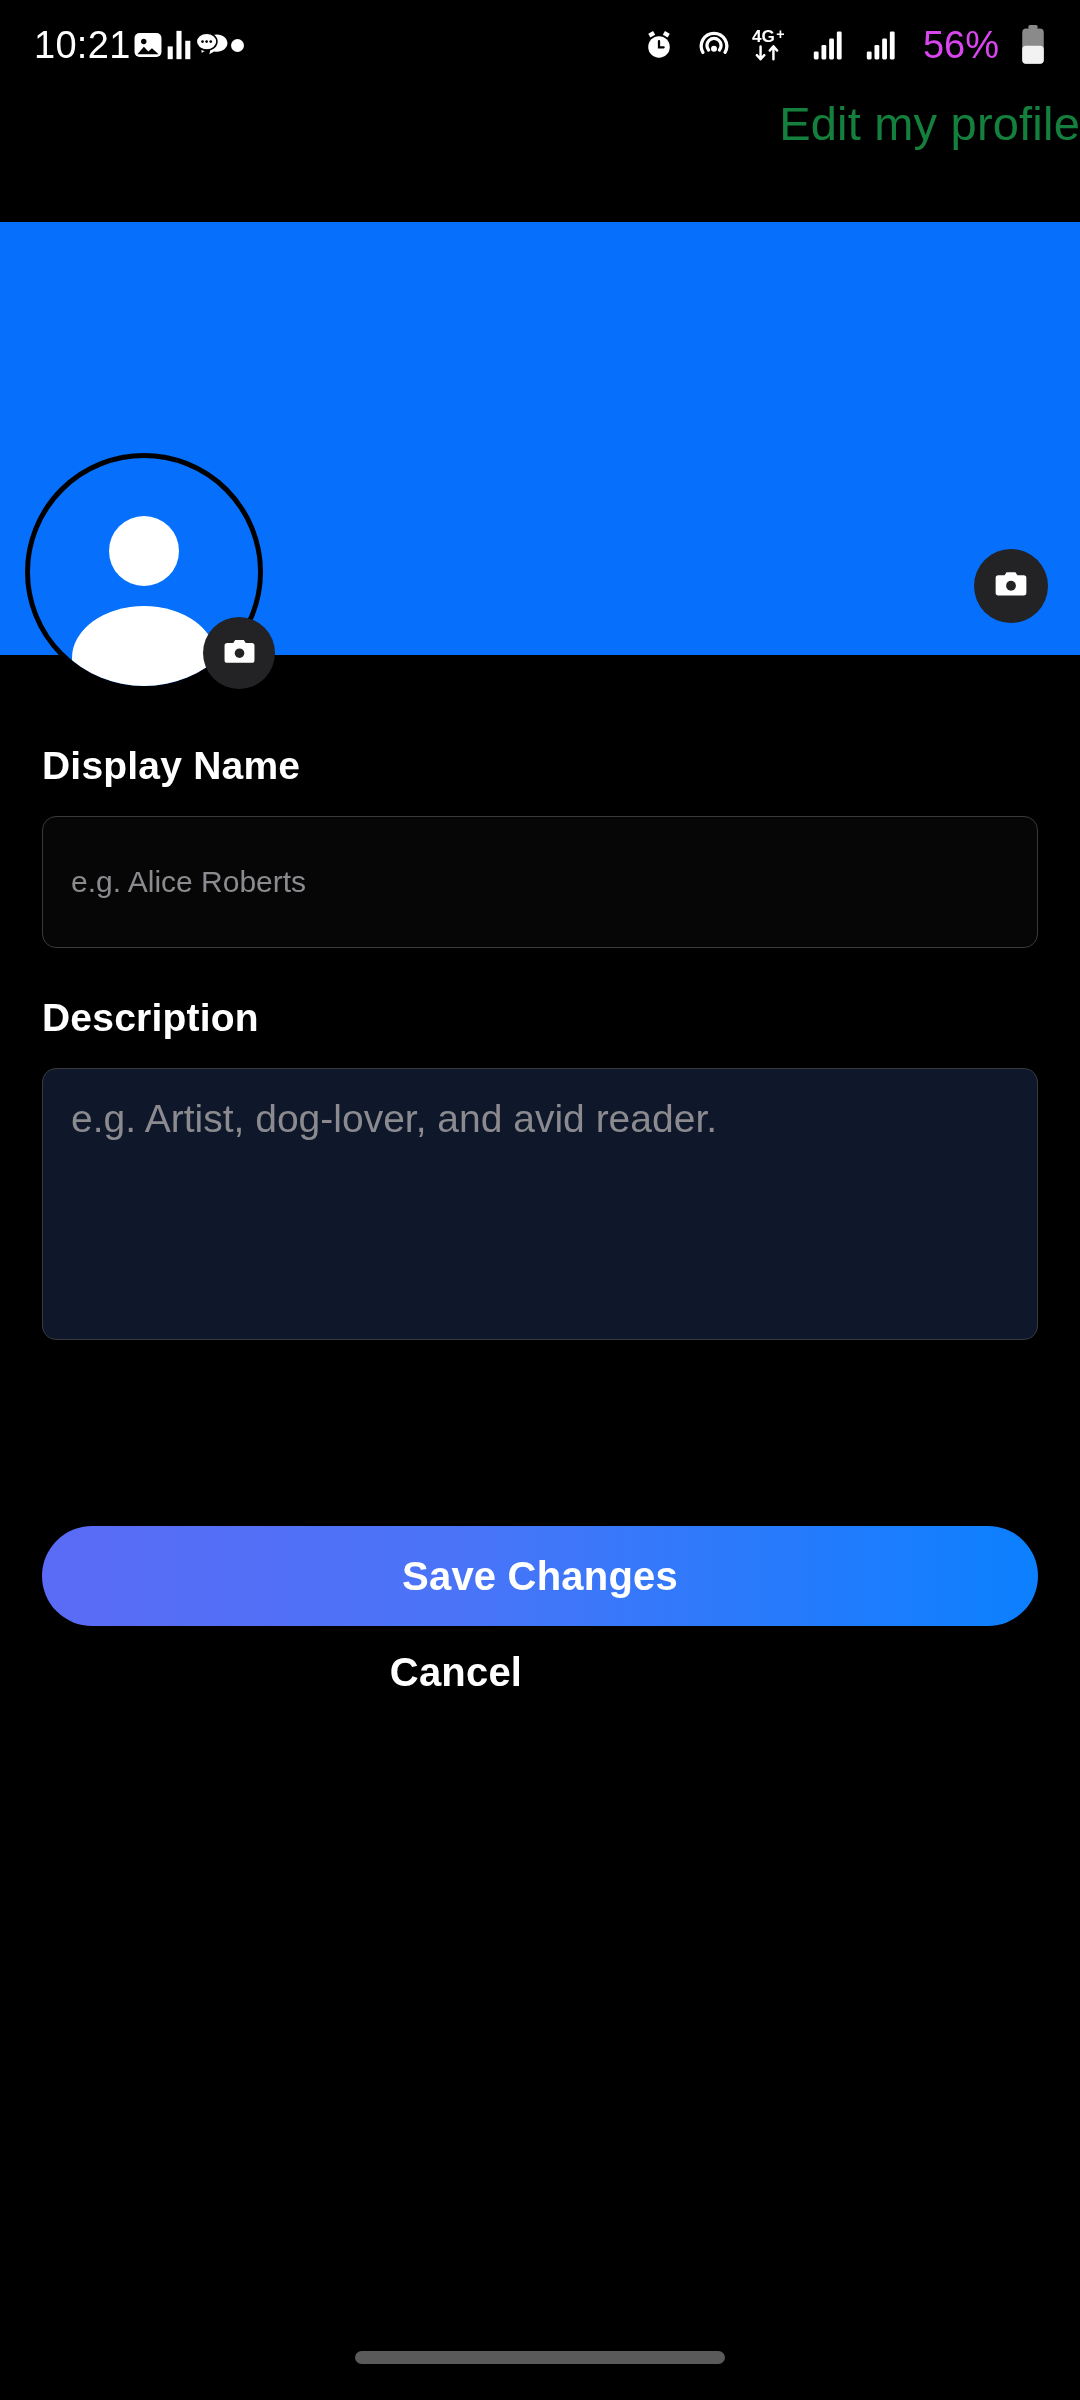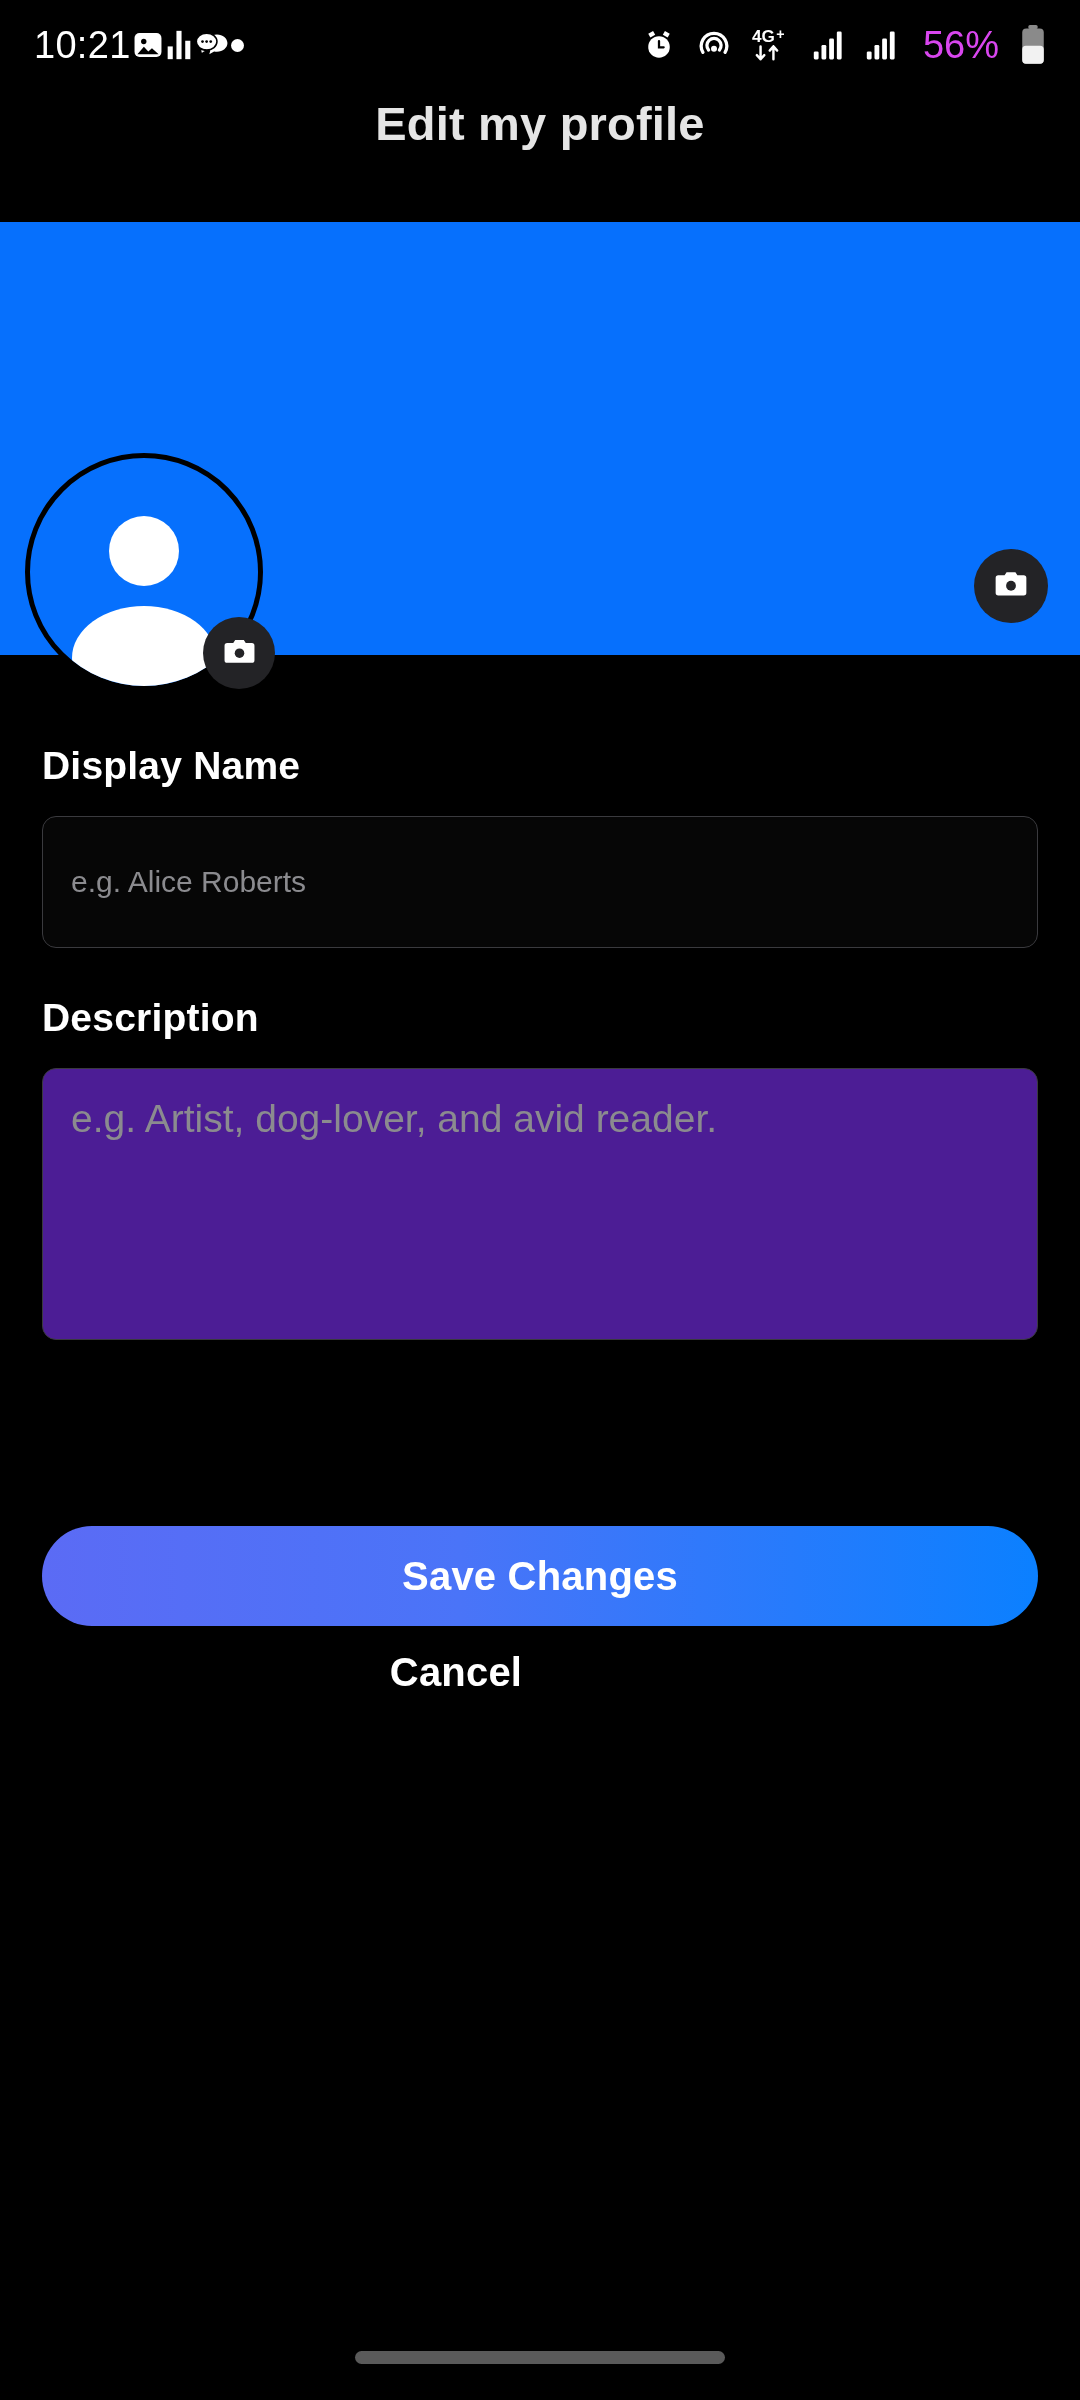--- a/index.html
+++ b/index.html
@@ -20,21 +20,21 @@
   .sb-left { display:flex; align-items:center; }
   .sb-right { display:flex; align-items:center; gap:21px; }
   .sb-time { color:#fff; font-size:38px; letter-spacing:0.3px; }
   .sb-pct { color:#d946ef; font-size:38px; letter-spacing:0px; margin-left:4px; }
   .ic { display:inline-block; line-height:0; }
   .dot-ic { width:13px; height:13px; border-radius:50%; background:#fff; display:inline-block; }
 
   
   .title {
     position:absolute; left:0; top:96px; width:1080px;
-    text-align:center; color:#e5e5e5; font-size:47px; font-weight:bold;
+    text-align:right; color:#15803d; font-size:47px; font-weight:normal;
     letter-spacing:0.2px;
   }
 
   
   .banner {
     position:absolute; left:0; top:222px; width:1080px; height:433px;
     background:#0670fd;
   }
   .banner-cam {
     position:absolute; right:32px; bottom:32px;
@@ -81,21 +81,21 @@
     border:1.6px solid #3a3a3e; border-radius:14px;
     background:#060606;
     display:flex; align-items:center;
     padding:0 28px;
   }
   .input-box .ph { color:#8b8b8f; font-size:30px; }
   .gap { height:48px; }
   .textarea-box {
     width:100%; height:272px;
     border:1.6px solid #3a3a3e; border-radius:14px;
-    background:#4c1d95;
+    background:#0f172a;
     padding:26px 28px;
   }
   .textarea-box .ph { color:#8b8b8f; font-size:39px; line-height:1.25; }
 
   
   .save-btn {
     position:absolute; left:42px; top:1526px;
     width:996px; height:100px;
     border-radius:54px; border:none;
     background:linear-gradient(90deg,#5b6bf5 0%,#4a74f8 42%,#0b80ff 100%);

